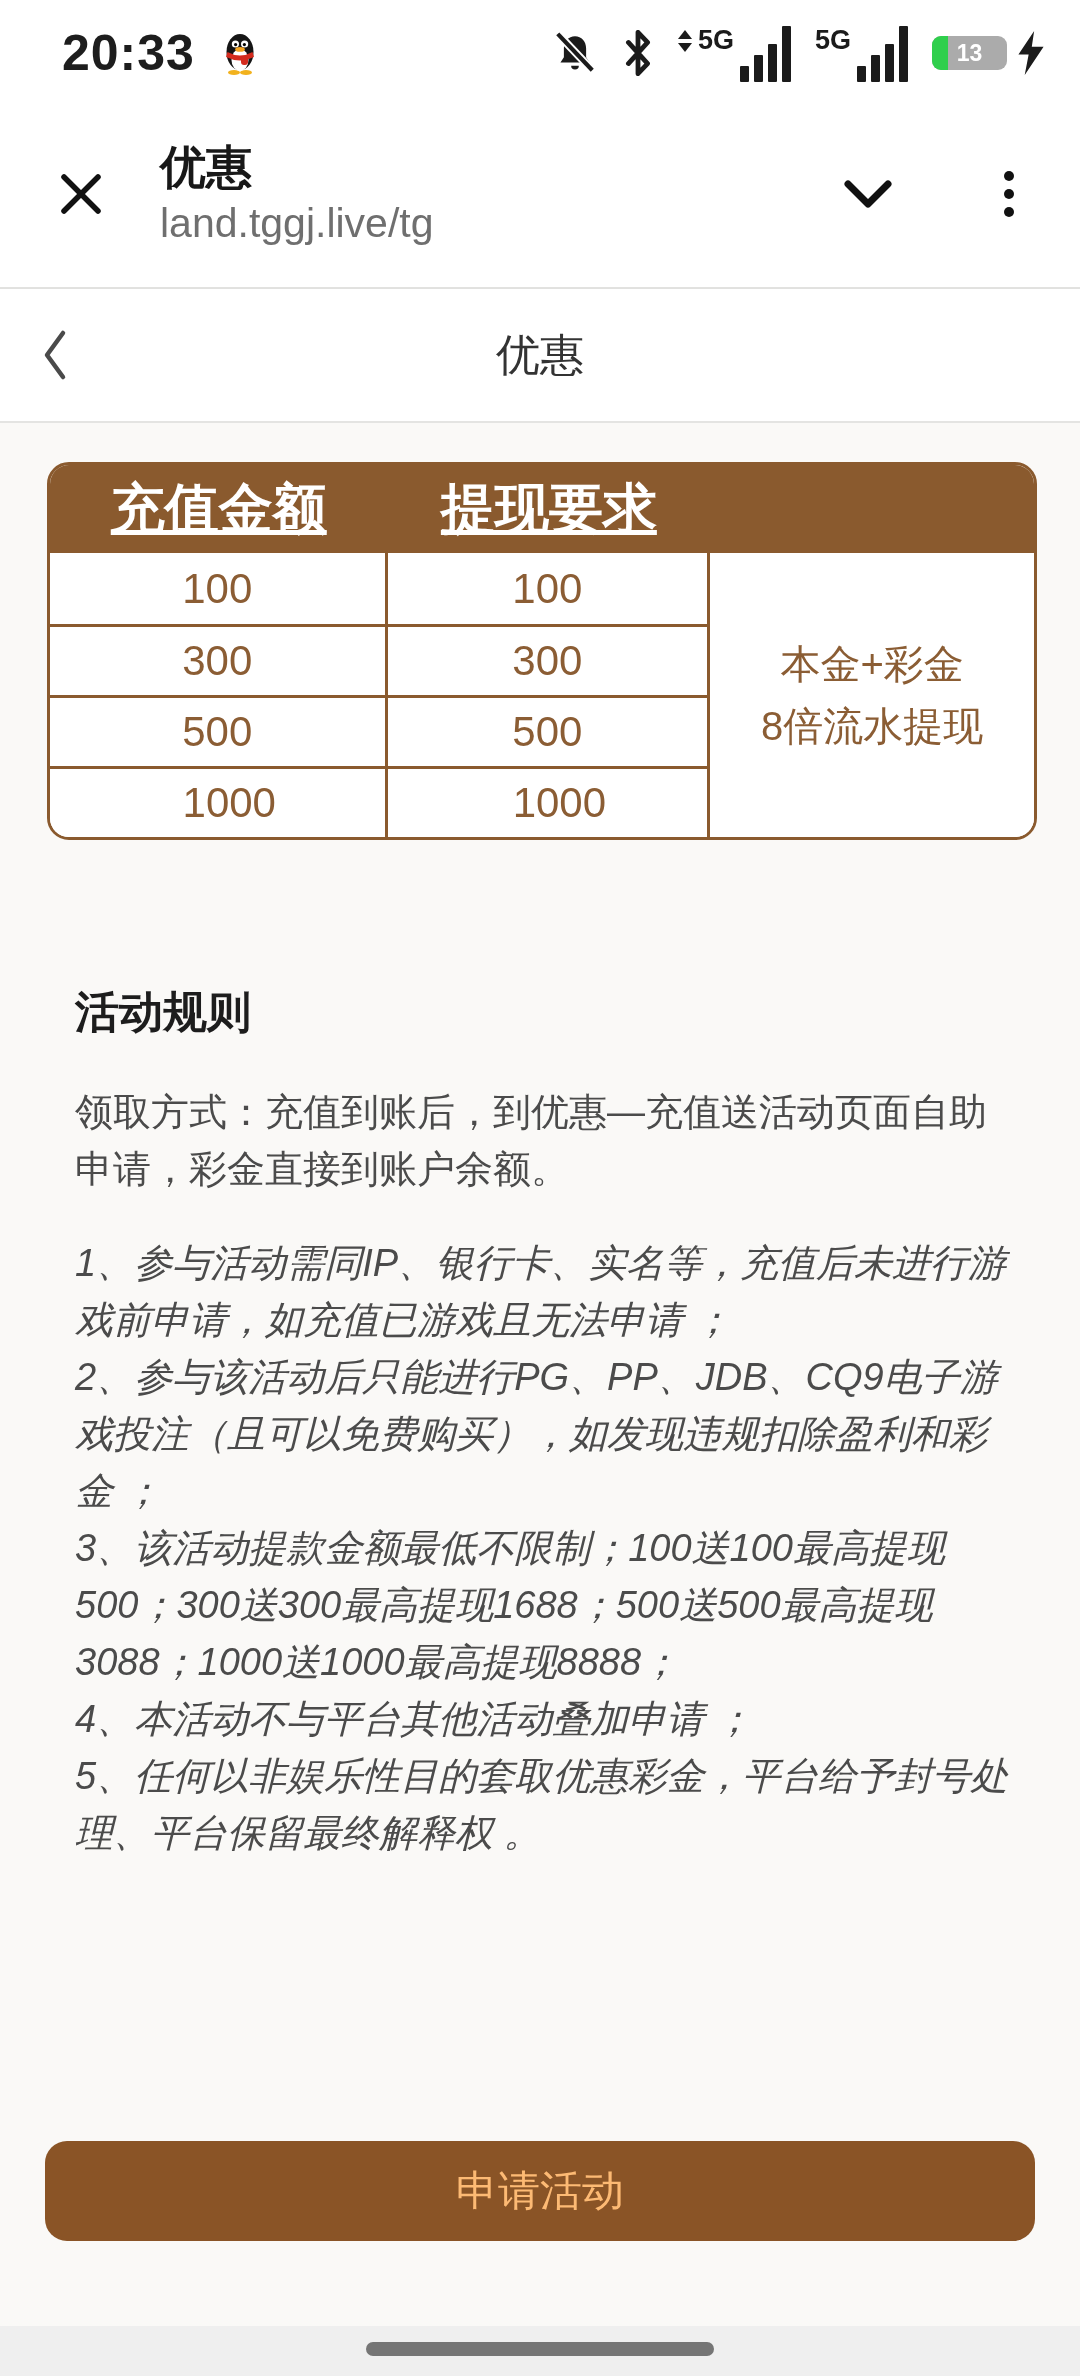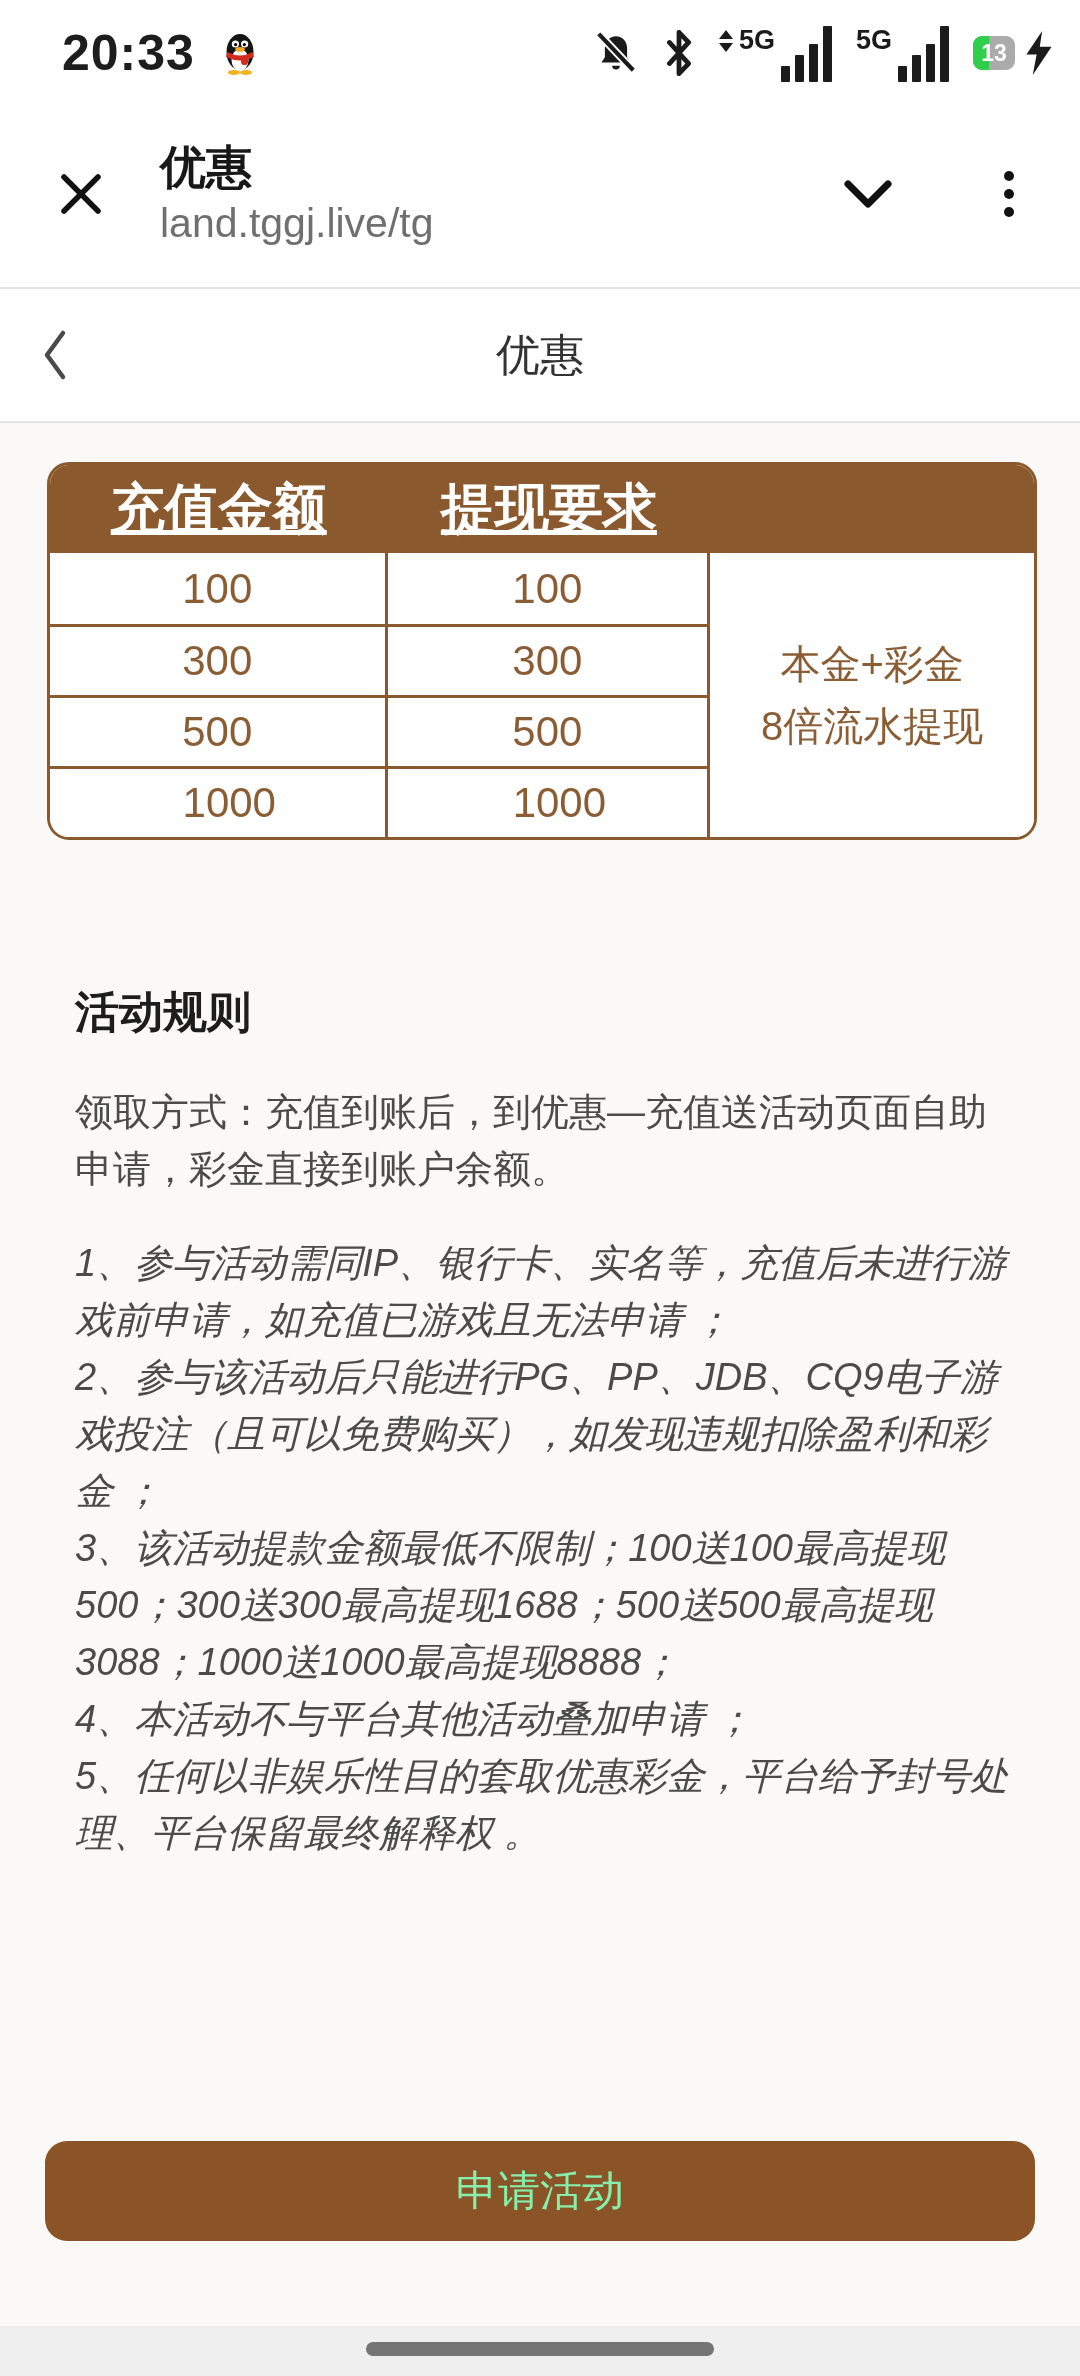--- a/index.html
+++ b/index.html
@@ -12,37 +12,37 @@
   }
   *{box-sizing:border-box;margin:0;padding:0;}
   html,body{width:1080px;}
   body{
     font-family:"Liberation Sans","DejaVu Sans",sans-serif;
     background:#fff;color:var(--ink);
   }
   .screen{width:1080px;height:2376px;display:flex;flex-direction:column;overflow:hidden;background:#fff;}
 
   
-  .statusbar{height:100px;background:#fff;display:flex;align-items:center;justify-content:space-between;padding:6px 26px 0 62px;}
+  .statusbar{height:100px;background:#fff;display:flex;align-items:center;justify-content:space-between;padding:6px 34px 0 62px;}
   .sb-left{display:flex;align-items:center;gap:28px;}
   .sb-time{font-size:50px;font-weight:600;letter-spacing:1px;color:#1d1d1d;}
   .sb-right{display:flex;align-items:center;gap:24px;}
   .sig{display:flex;align-items:flex-end;gap:6px;}
   .sig .arrows{display:flex;flex-direction:column;gap:4px;margin-bottom:30px;}
   .sig .arrows i{width:0;height:0;border-left:7px solid transparent;border-right:7px solid transparent;display:block;}
   .sig .arrows i.up{border-bottom:9px solid #1b1b1b;}
   .sig .arrows i.dn{border-top:9px solid #1b1b1b;}
   .sig .label{font-size:27px;font-weight:700;color:#1b1b1b;margin-bottom:26px;letter-spacing:0;}
   .bars{display:flex;align-items:flex-end;gap:5px;height:56px;}
   .bars i{width:9px;background:#1b1b1b;border-radius:1px;display:block;}
   .bars i:nth-child(1){height:16px;}
   .bars i:nth-child(2){height:27px;}
   .bars i:nth-child(3){height:38px;}
   .bars i:nth-child(4){height:56px;}
-  .battery{position:relative;width:42px;height:34px;border-radius:9px;background:#ababab;overflow:hidden;display:flex;align-items:center;justify-content:center;}
+  .battery{position:relative;width:75px;height:34px;border-radius:9px;background:#ababab;overflow:hidden;display:flex;align-items:center;justify-content:center;}
   .battery .fill{position:absolute;left:0;top:0;bottom:0;width:16px;background:#2fcf4c;}
   .battery .pct{position:relative;font-size:23px;font-weight:700;color:#fff;}
   .batt-cap{width:5px;height:14px;background:#ababab;border-radius:0 3px 3px 0;margin-left:-20px;}
   .batt-wrap{display:flex;align-items:center;}
 
   
   .browserbar{height:189px;background:#fff;display:flex;align-items:center;padding:0 66px 0 58px;border-bottom:2px solid #e2e2e0;}
   .iconbtn{background:none;border:none;cursor:pointer;display:flex;align-items:center;justify-content:center;padding:0;}
   .titleblock{margin-left:56px;display:flex;flex-direction:column;}
   .btitle{font-size:46px;font-weight:700;color:#181818;line-height:52px;}
@@ -69,21 +69,21 @@
   .bt{border-top:3px solid var(--brown);}
   .c3{grid-column:3;grid-row:1/5;display:flex;flex-direction:column;align-items:center;justify-content:center;gap:20px;background:#fff;}
   .c3 div{font-size:40px;color:var(--brown-text);line-height:42px;}
 
   .rules{margin:146px 66px 0 75px;}
   .rules h2{font-size:44px;line-height:52px;font-weight:700;color:#1d1d1d;margin-bottom:46px;}
   .rules p{font-size:38px;line-height:57px;color:var(--body-text);margin-bottom:37px;}
   .rlist{margin-top:15px;}
   .rlist p{margin-bottom:0;font-style:italic;}
 
-  .apply{position:absolute;left:45px;right:45px;bottom:85px;height:100px;background:var(--btn-brown);border:none;border-radius:22px;color:#86efac;font-size:42px;font-family:inherit;cursor:pointer;display:flex;align-items:center;justify-content:center;}
+  .apply{position:absolute;left:45px;right:45px;bottom:85px;height:100px;background:var(--btn-brown);border:none;border-radius:22px;color:#fdba74;font-size:42px;font-family:inherit;cursor:pointer;display:flex;align-items:center;justify-content:center;}
 
   
   .gesture-area{height:50px;background:#efefef;display:flex;justify-content:center;align-items:flex-start;}
   .gesture-bar{margin-top:16px;width:348px;height:14px;border-radius:7px;background:#757575;}
 </style>
 </head>
 <body>
 
 <div class="screen">
 

